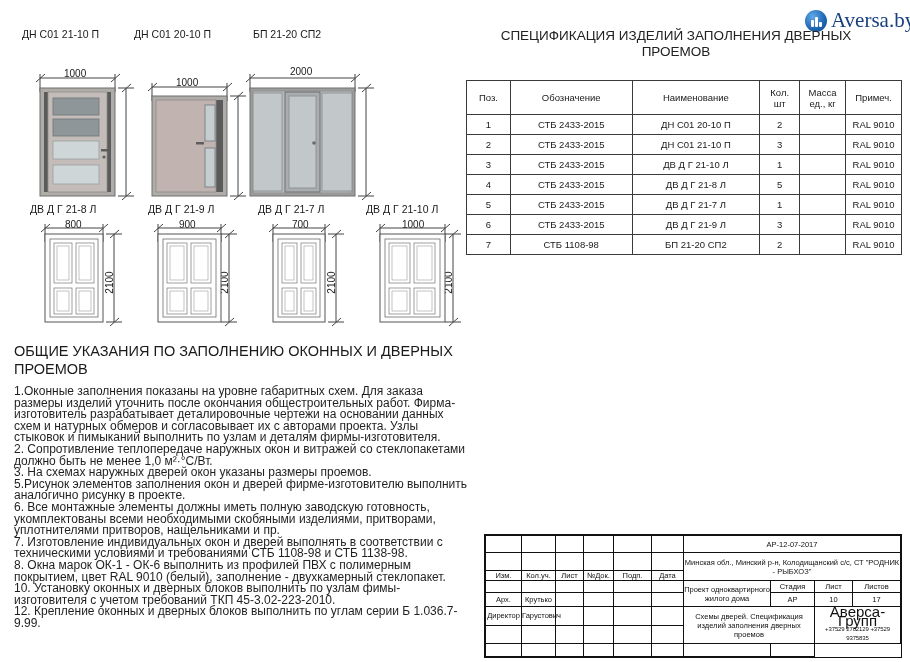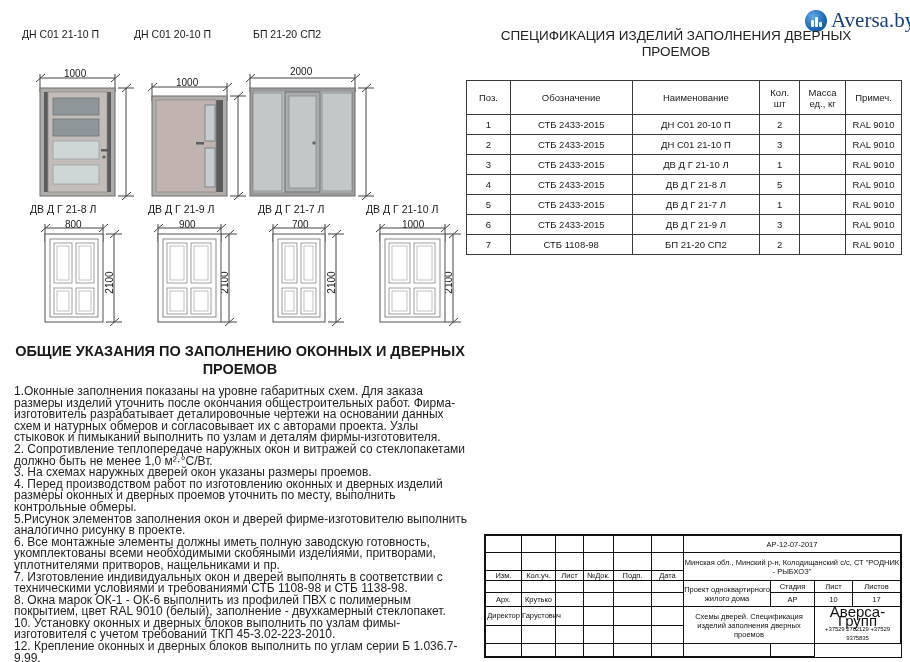--- a/index.html
+++ b/index.html
@@ -42,22 +42,22 @@
   .c-massa { width:46px; }
   .c-prim { width:56px; }
 
   
   .door-cap { position:absolute; font-size:10.5px; white-space:nowrap; color:#1a1a1a; }
   .dim-label-h { position:absolute; font-size:10px; color:#1a1a1a; background:#fff; padding:0 2px; }
   .dim-label-v { position:absolute; font-size:10px; color:#1a1a1a; background:#fff;
      transform-origin:center; transform: rotate(-90deg); white-space:nowrap; }
 
   
-  #notes-title { position:absolute; left:14px; top:342px; width:452px; text-align:center;
-     font-size:14.5px; line-height:18px; color:#1a1a1a;font-weight:bold; }
+  #notes-title { position:absolute; left:14px; top:342px; width:452px; text-align:left;
+     font-size:14.5px; line-height:18px; color:#1a1a1a; }
   #notes-body { position:absolute; left:14px; top:386px; width:456px;
      font-size:12px; line-height:11.6px; color:#1f1f1f; }
   #notes-body p { margin:0; }
 
   
   #stamp { position:absolute; left:484px; top:534px; width:418px; height:124px;
     border:1.6px solid #111; }
   #stamp table { width:100%; height:100%; border-collapse:collapse; table-layout:fixed;padding-left:12px; }
   #stamp td { border:1px solid #111; font-size:7.5px; text-align:center; color:#111;
      padding:0; line-height:9px; vertical-align:middle; }
@@ -353,21 +353,20 @@
       <rect x="414" y="288" width="21" height="26" fill="#fff" stroke="#777" stroke-width="0.7"></rect>
       <rect x="417" y="291" width="15" height="20" fill="#fff" stroke="#9a9a9a" stroke-width="0.6"></rect>
     </svg>
   </div>
 
   <div id="notes-title">ОБЩИЕ УКАЗАНИЯ ПО ЗАПОЛНЕНИЮ ОКОННЫХ И ДВЕРНЫХ ПРОЕМОВ</div>
   <div id="notes-body">
       <p>1.Оконные заполнения показаны на уровне габаритных схем. Для заказа размеры изделий уточнить после окончания общестроительных работ. Фирма-изготовитель разрабатывает деталировочные чертежи на основании данных схем и натурных обмеров и согласовывает  их с авторами проекта. Узлы стыковок и пимыканий выполнить по узлам и деталям фирмы-изготовителя.</p>
       <p>2. Сопротивление теплопередаче наружных окон и витражей со стеклопакетами должно быть не менее 1,0 м²·°С/Вт.</p>
       <p>3. На схемах наружных дверей окон указаны размеры проемов.</p>
-      <p>4. Перед производством работ по изготовлению оконных и дверных изделий размеры оконных и дверных проемов уточнить по месту, выполнить контрольные обмеры.</p>
       <p>5.Рисунок элементов заполнения окон и дверей фирме-изготовителю выполнить аналогично рисунку в проекте.</p>
       <p>6. Все монтажные элементы должны иметь полную заводскую готовность, укомплектованы всеми необходимыми скобяными изделиями, притворами, уплотнителями притворов, нащельниками и пр.</p>
       <p>7. Изготовление индивидуальных окон и дверей выполнять в соответствии с техническими условиями  и требованиями СТБ 1108-98 и СТБ 1138-98.</p>
       <p>8. Окна марок ОК-1   -  ОК-6 выполнить  из профилей ПВХ с полимерным покрытием, цвет RAL 9010 (белый), заполнение - двухкамерный стеклопакет.</p>
       <p>10. Установку оконных и дверных блоков выполнить по узлам фимы-изготовителя с учетом требований ТКП 45-3.02-223-2010.</p>
       <p>12. Крепление оконных и дверных блоков выполнить по углам серии Б 1.036.7-9.99.</p>
     </div>
 
   <div id="stamp">
     <table>

